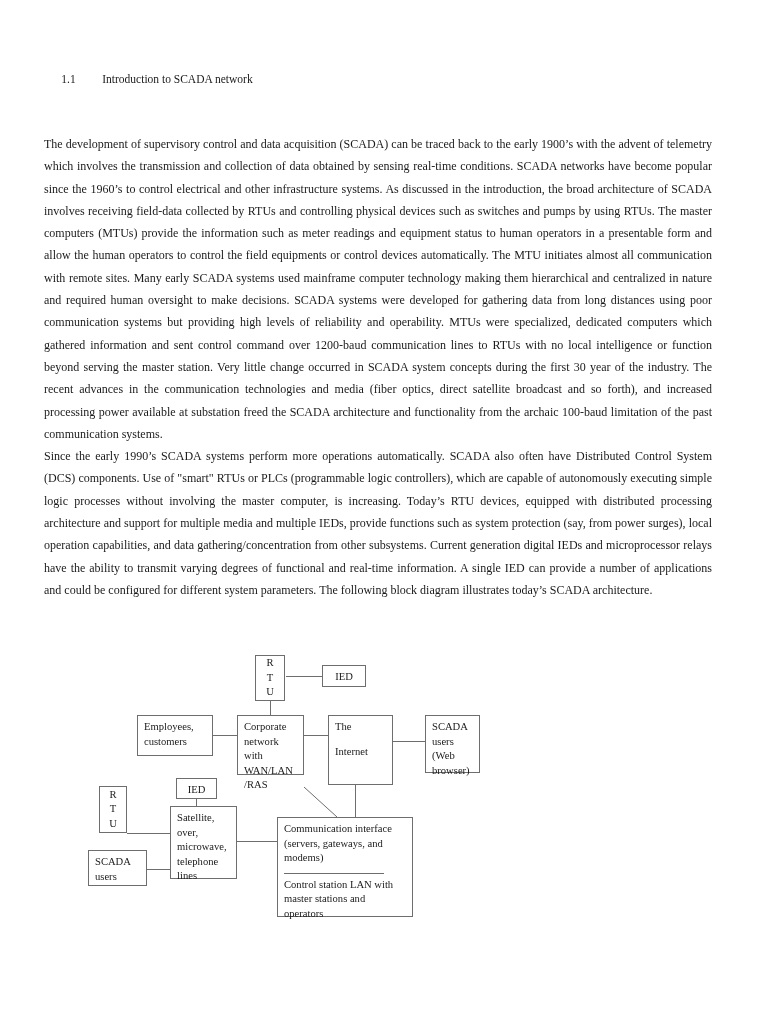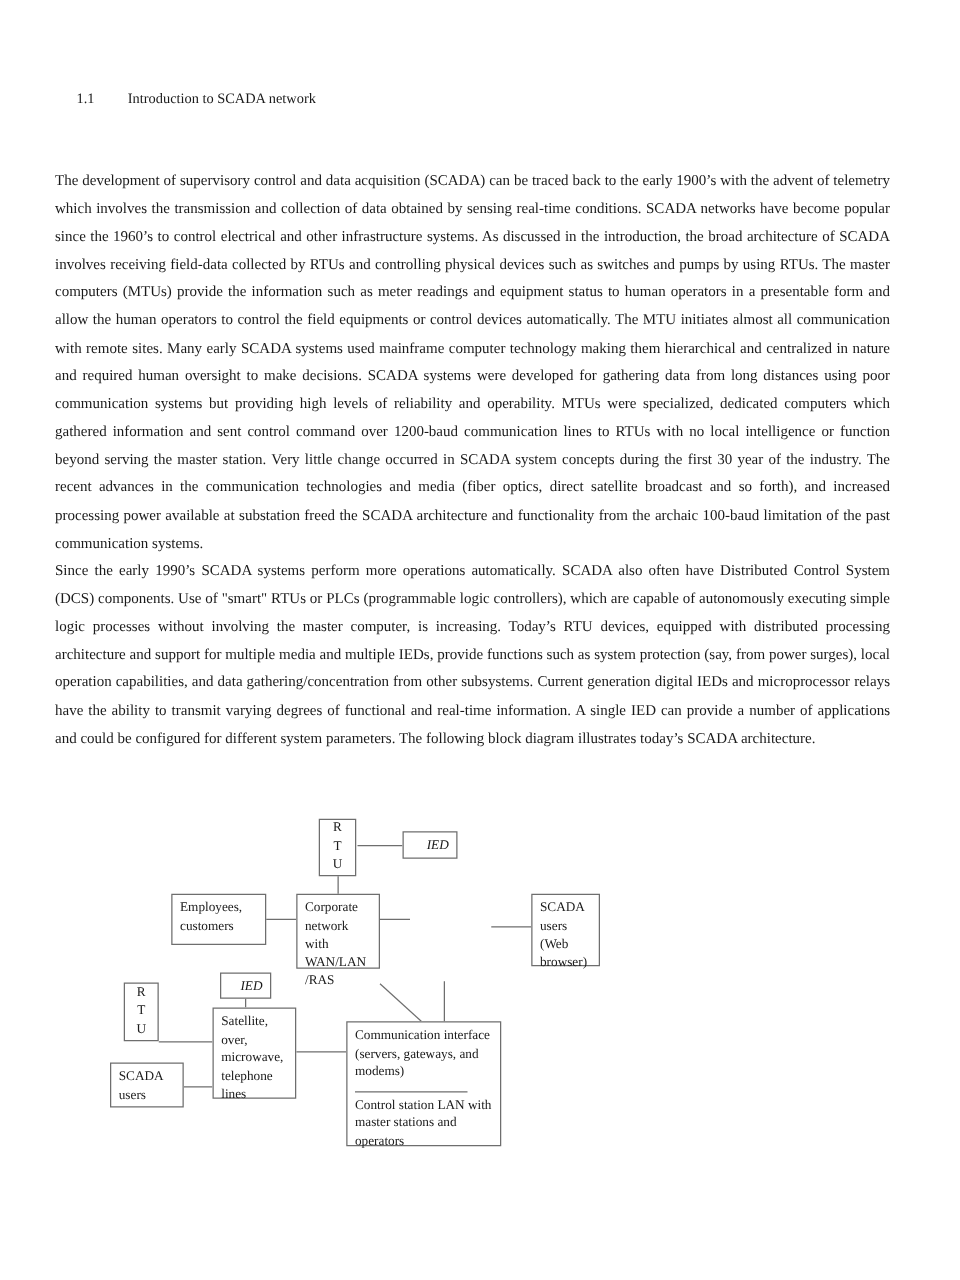--- a/index.html
+++ b/index.html
@@ -65,21 +65,21 @@
     position: absolute;
     border: 1px solid #6e6e6e;
     box-sizing: border-box;
     background: #ffffff;
     font-size: 10.6px;
     line-height: 14.6px;
     color: #1a1a1a;
     padding: 4px 6px;
     z-index: 2;
   }
-  .dbox.center { text-align: right; font-style: italic; }
+  .dbox.center { text-align: center; }
   .dbox.vstack {
     display: flex;
     flex-direction: column;
     align-items: center;
     justify-content: center;
     padding: 3px 0;
     line-height: 14.5px;
   }
   .dbox .sep {
     border-top: 1px solid #6e6e6e;
@@ -147,20 +147,25 @@
 
     <div class="dbox" style="left:137px; top:70px; width:76px; height:41px; white-space:pre-line;">Employees,
 customers</div>
 
     <div class="dbox" style="left:237px; top:70px; width:67px; height:60px; white-space:pre-line;">Corporate
 network
 with
 WAN/LAN
 /RAS</div>
 
+    <div class="dbox" style="left:328px; top:70px; width:65px; height:70px;">
+      <div>The</div>
+      <span class="blankline"></span>
+      <div>Internet</div>
+    </div>
 
     <div class="dbox" style="left:425px; top:70px; width:55px; height:58px; white-space:pre-line;">SCADA
 users
 (Web
 browser)</div>
 
     <div class="dbox vstack" style="left:99px; top:141px; width:28px; height:47px;">
       <span>R</span>
       <span>T</span>
       <span>U</span>
@@ -170,21 +175,21 @@
 
     <div class="dbox" style="left:170px; top:161px; width:67px; height:73px; white-space:pre-line;">Satellite,
 over,
 microwave,
 telephone
 lines</div>
 
     <div class="dbox" style="left:88px; top:205px; width:59px; height:36px; white-space:pre-line;">SCADA
 users</div>
 
-    <div class="dbox" style="left:277px; top:172px; width:124px; height:100px;">
+    <div class="dbox" style="left:277px; top:172px; width:136px; height:100px;">
       <div style="white-space:pre-line;">Communication interface
 (servers, gateways, and
 modems)</div>
       <div class="sep"></div>
       <div style="white-space:pre-line;">Control station LAN with
 master stations and operators</div>
     </div>
 
   </div>
 

